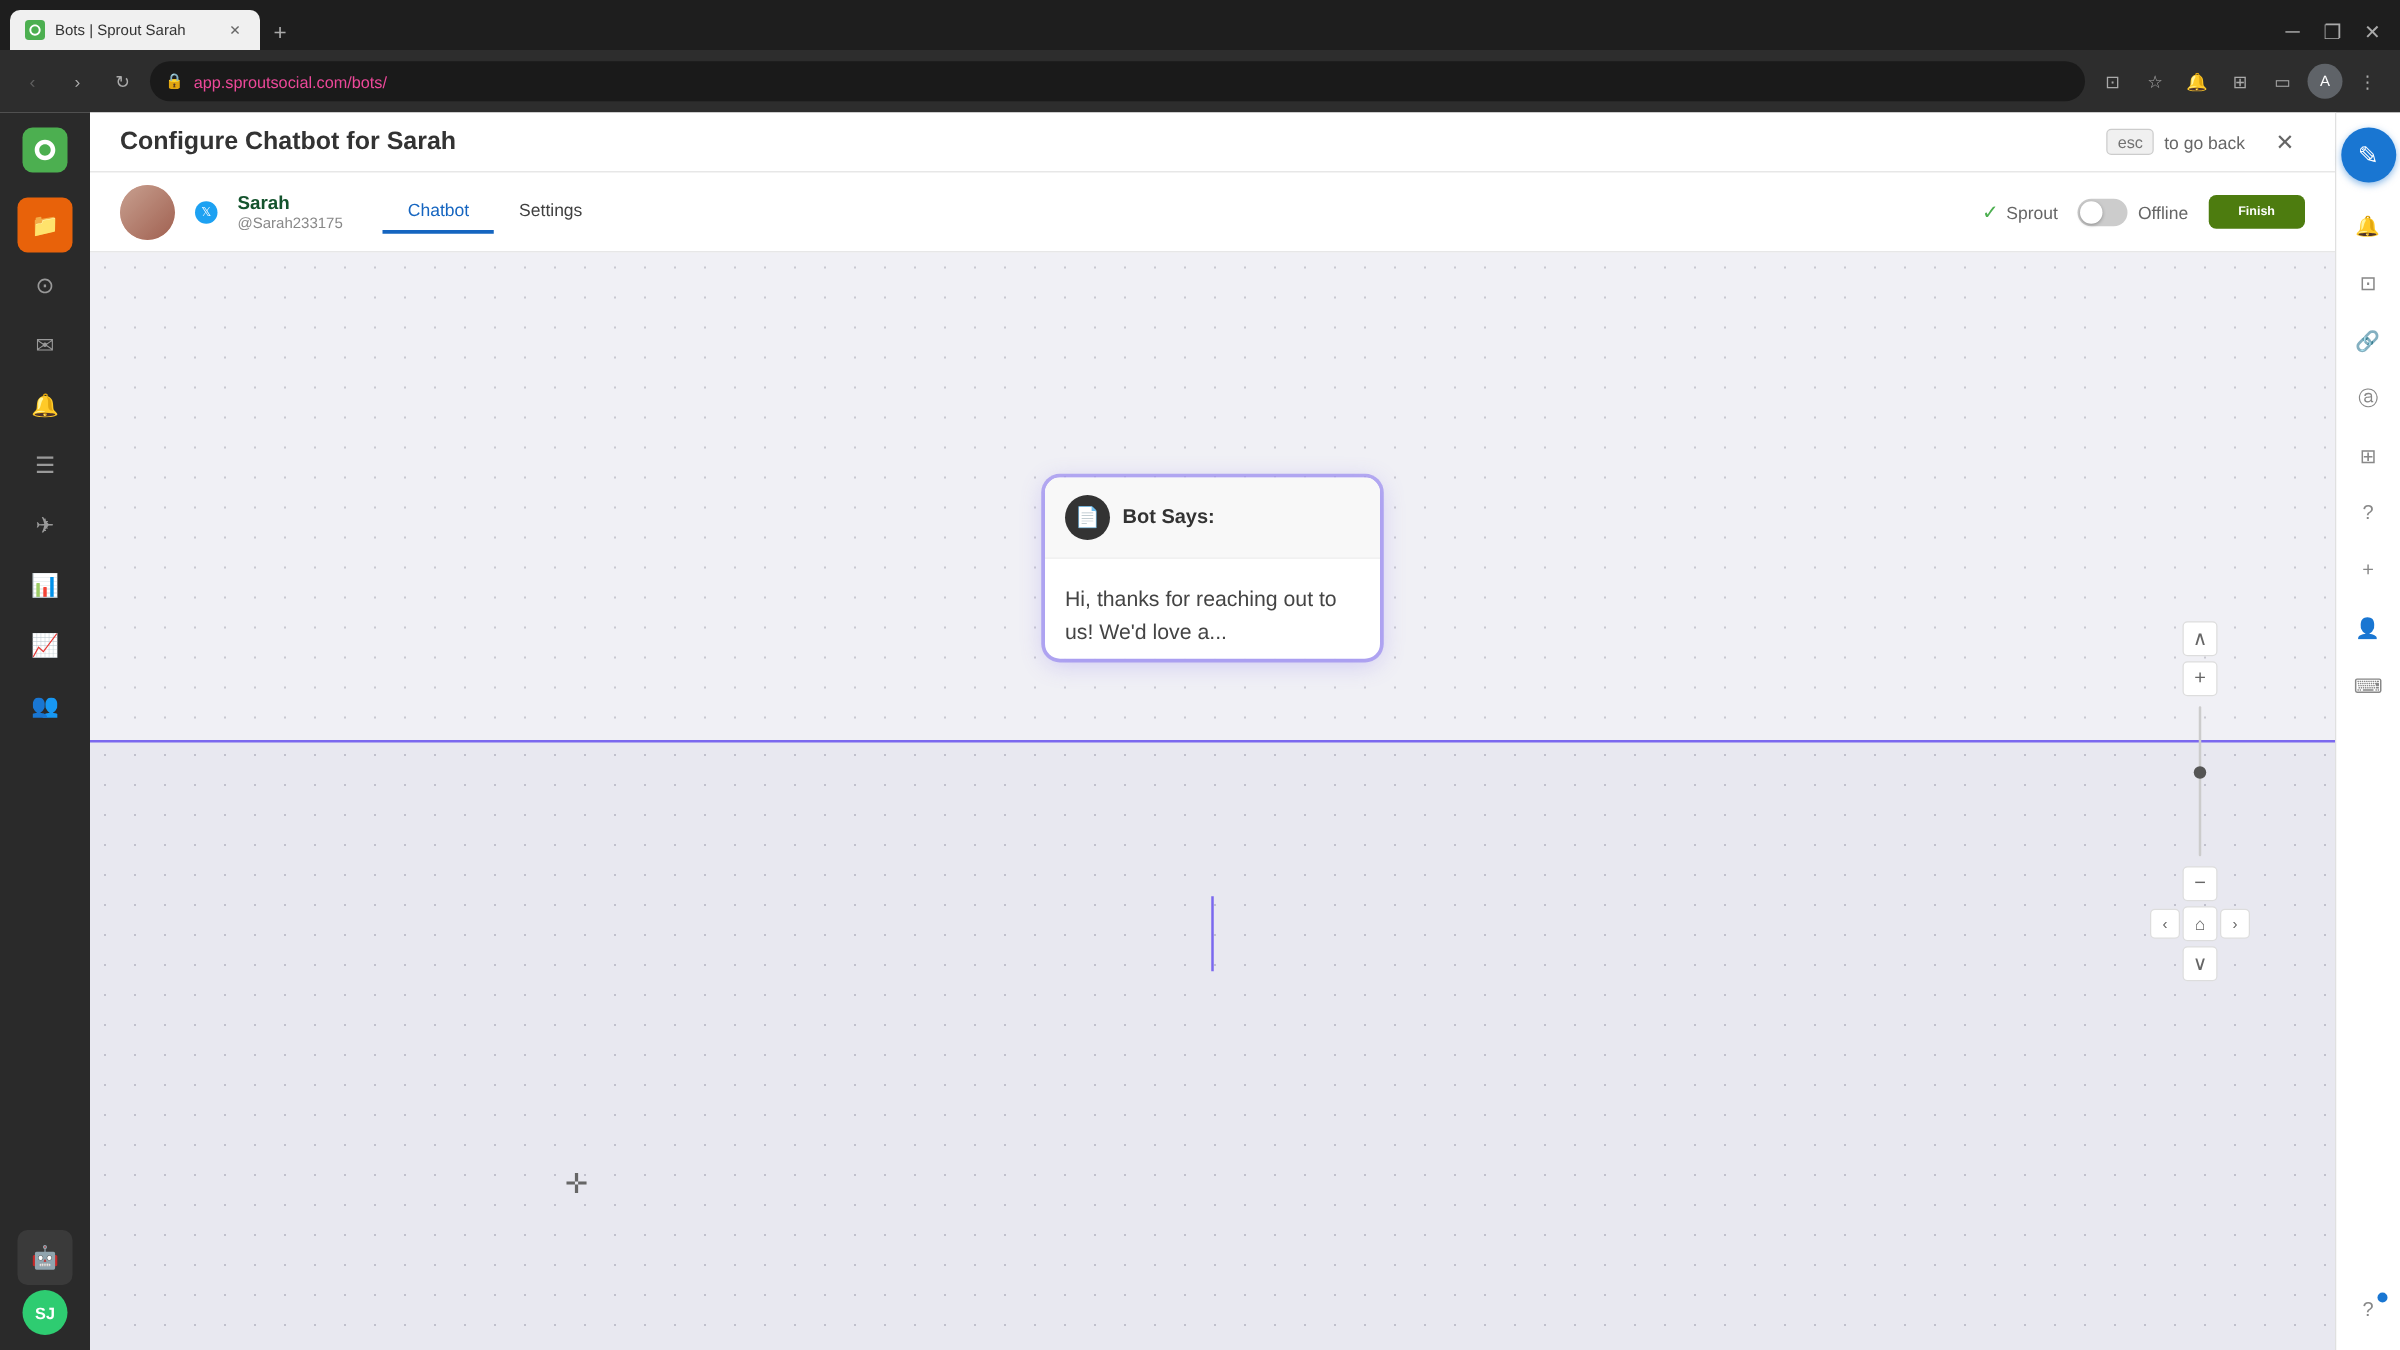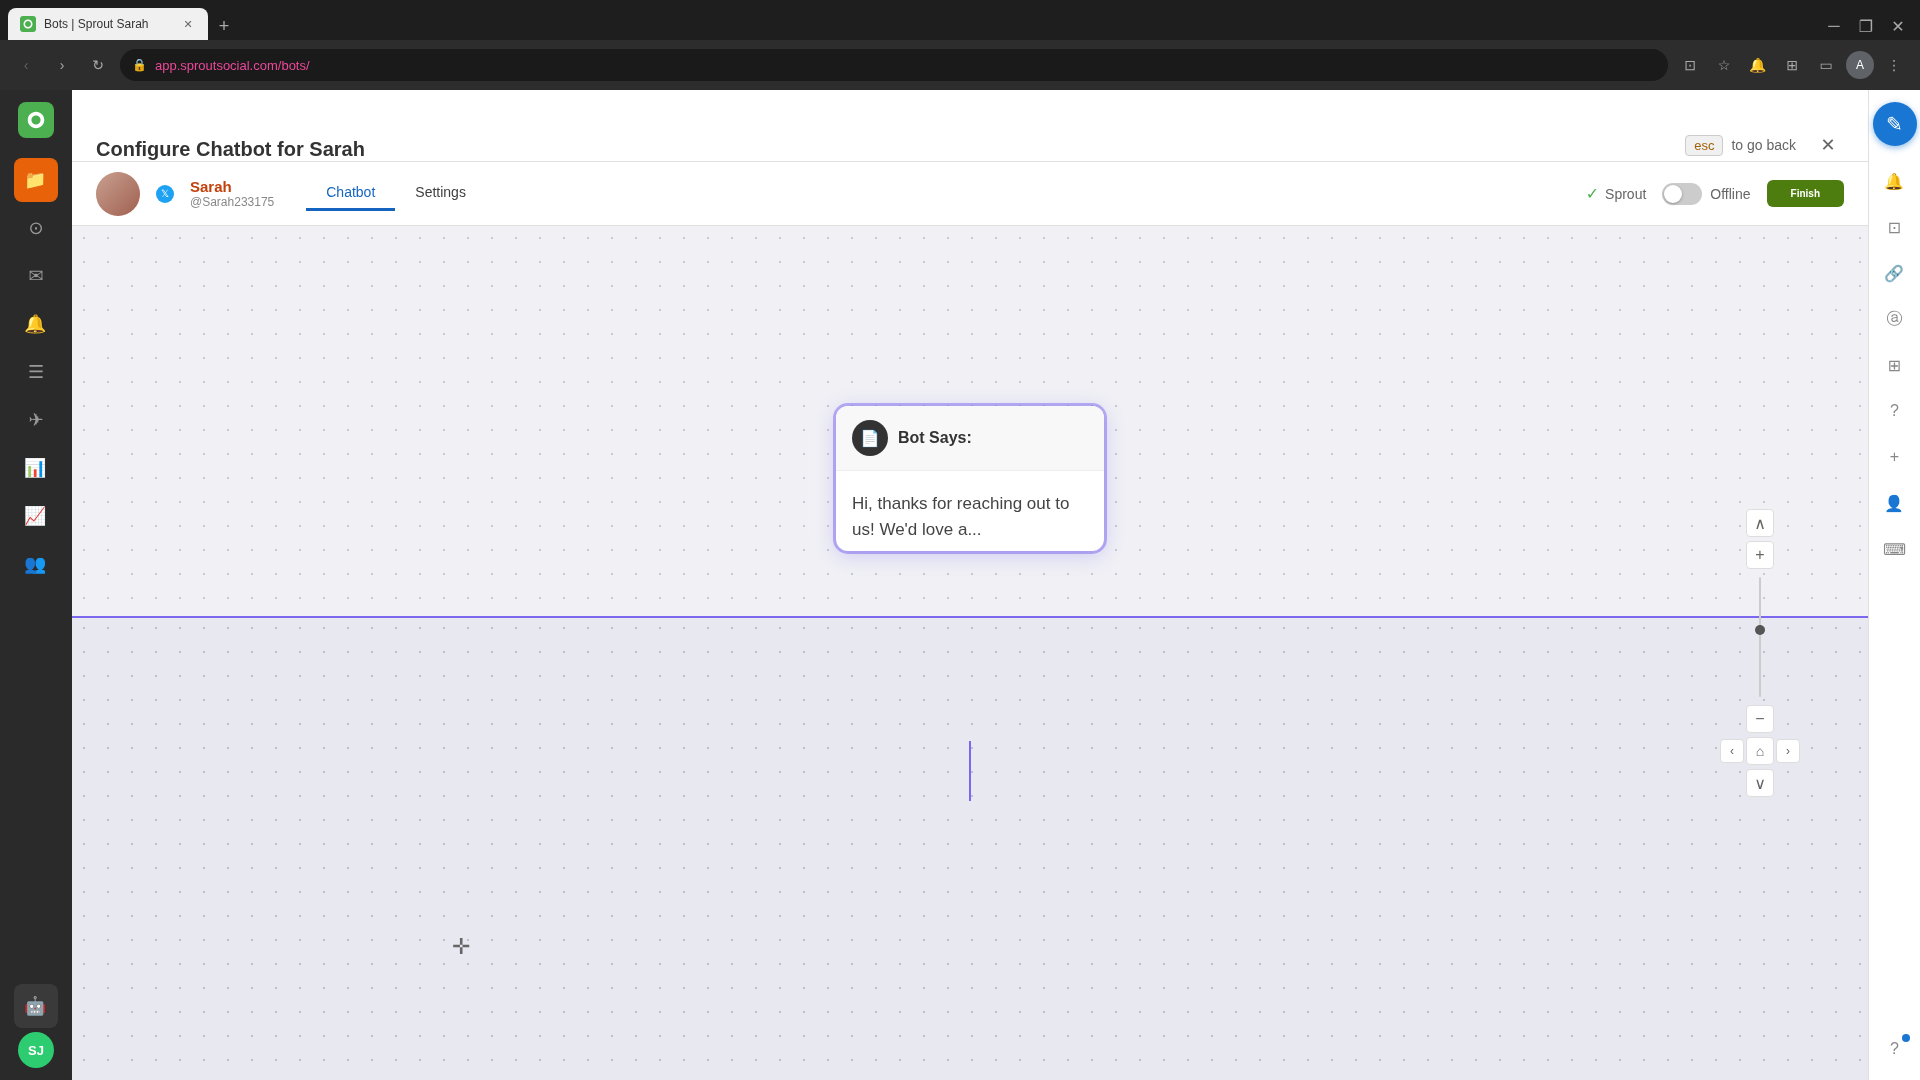--- a/index.html
+++ b/index.html
@@ -188,25 +188,25 @@
       flex: 1;
       height: 100%;
       display: flex;
       flex-direction: column;
       background: #fff;
       overflow: hidden;
     }
 
     
     .page-header {
-      height: 72px;
+      height: 48px;
       background: #fff;
       border-bottom: 1px solid #e0e0e0;
       display: flex;
-      align-items: flex-end;
+      align-items: center;
       padding: 0 24px;
     }
     .page-title {
       font-size: 20px;
       font-weight: 600;
       color: #333;
       flex: 1;
     }
     .header-actions {
       display: flex;
@@ -217,21 +217,21 @@
       display: flex;
       align-items: center;
       gap: 8px;
     }
     .esc-key {
       background: #f0f0f0;
       border: 1px solid #ccc;
       border-radius: 4px;
       padding: 2px 8px;
       font-size: 13px;
-      color: #a16207;
+      color: #737373;
     }
     .esc-text {
       font-size: 14px;
       color: #666;
     }
     .close-btn {
       width: 32px; height: 32px;
       border-radius: 50%;
       display: flex; align-items: center; justify-content: center;
       cursor: pointer;
@@ -276,21 +276,21 @@
       font-size: 10px;
       flex-shrink: 0;
     }
     .bot-info {
       display: flex;
       flex-direction: column;
     }
     .bot-name {
       font-size: 15px;
       font-weight: 600;
-      color: #c2410c;
+      color: #14532d;
     }
     .bot-handle {
       font-size: 12px;
       color: #888;
     }
     .bot-tabs {
       display: flex;
       gap: 0;
       margin-left: 16px;
     }

